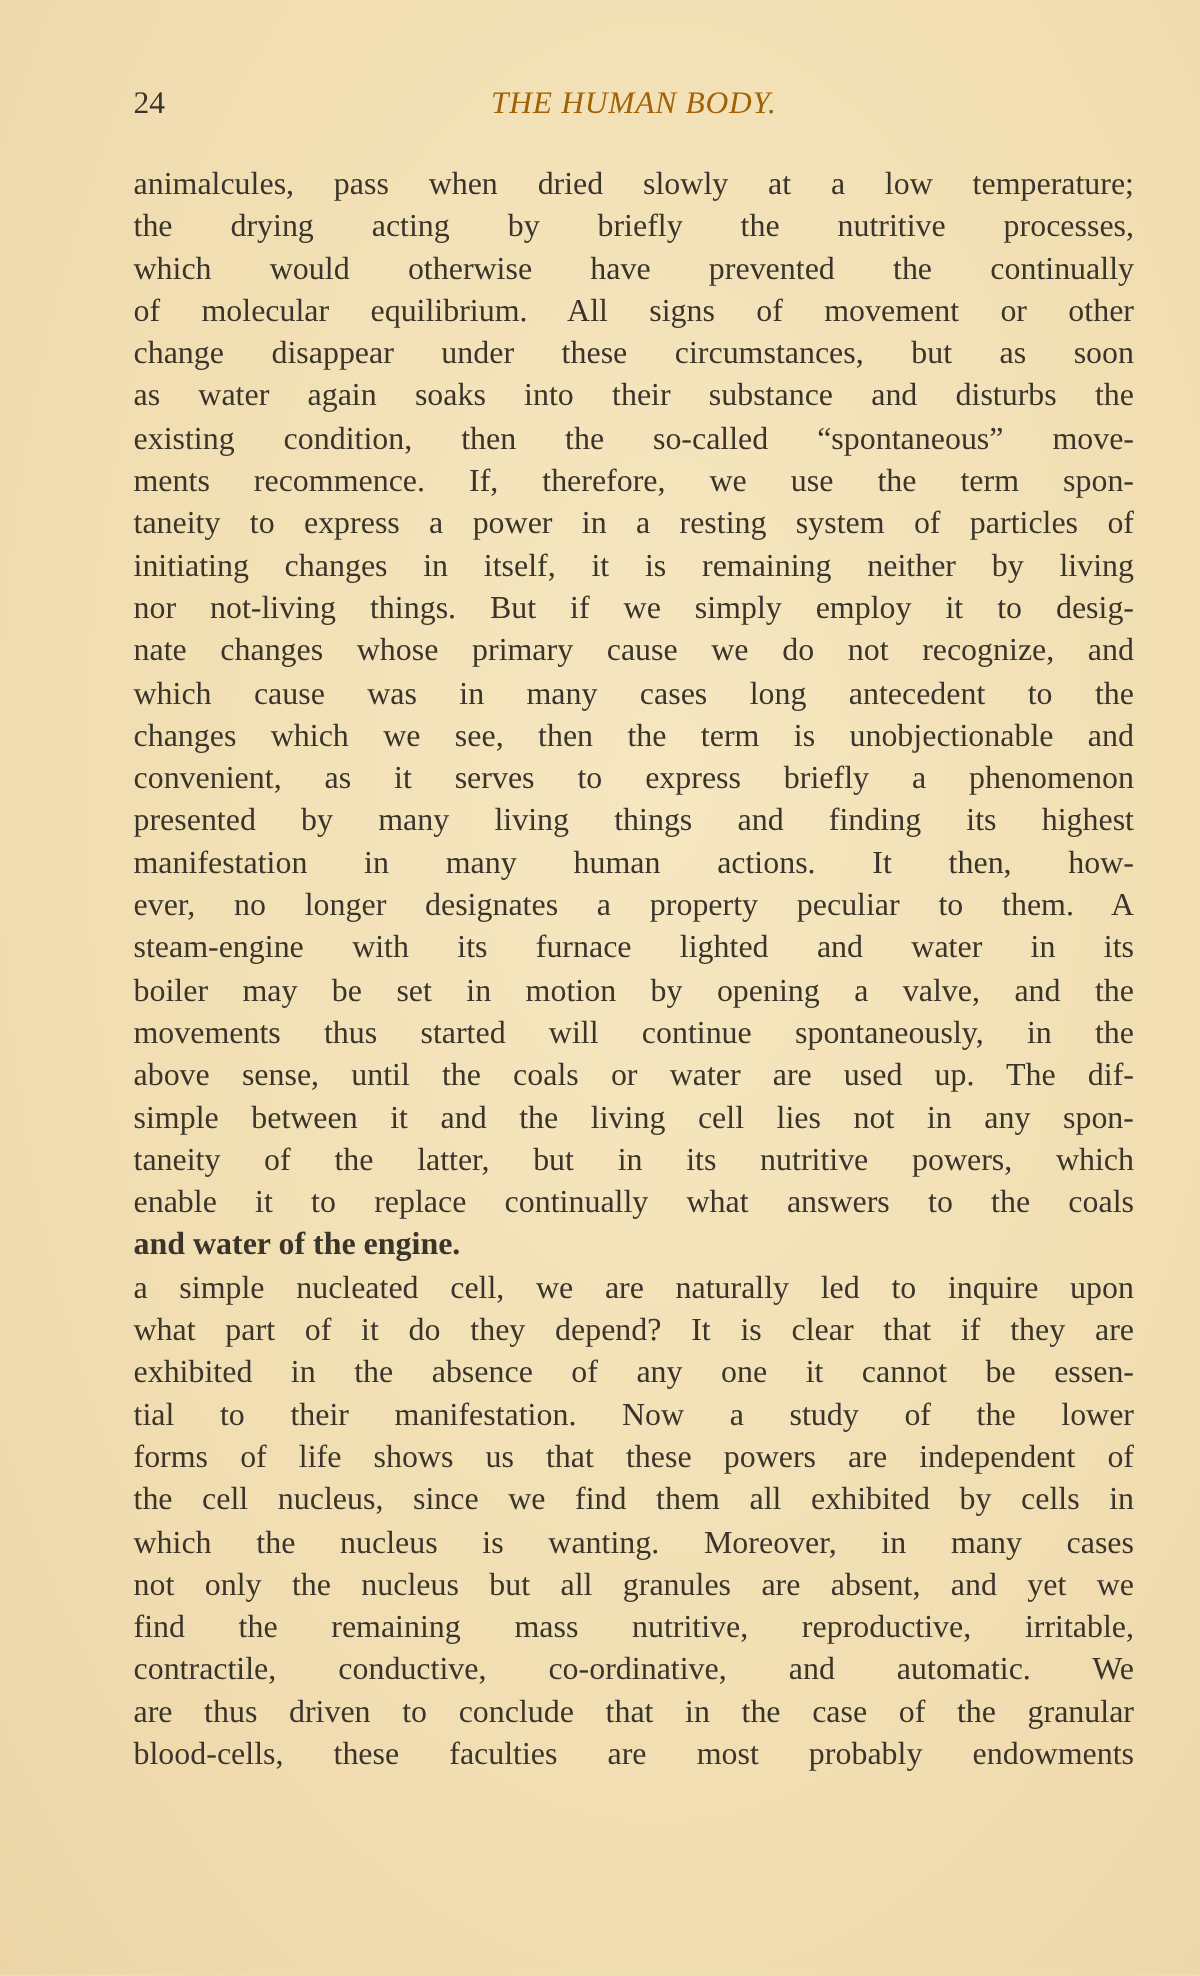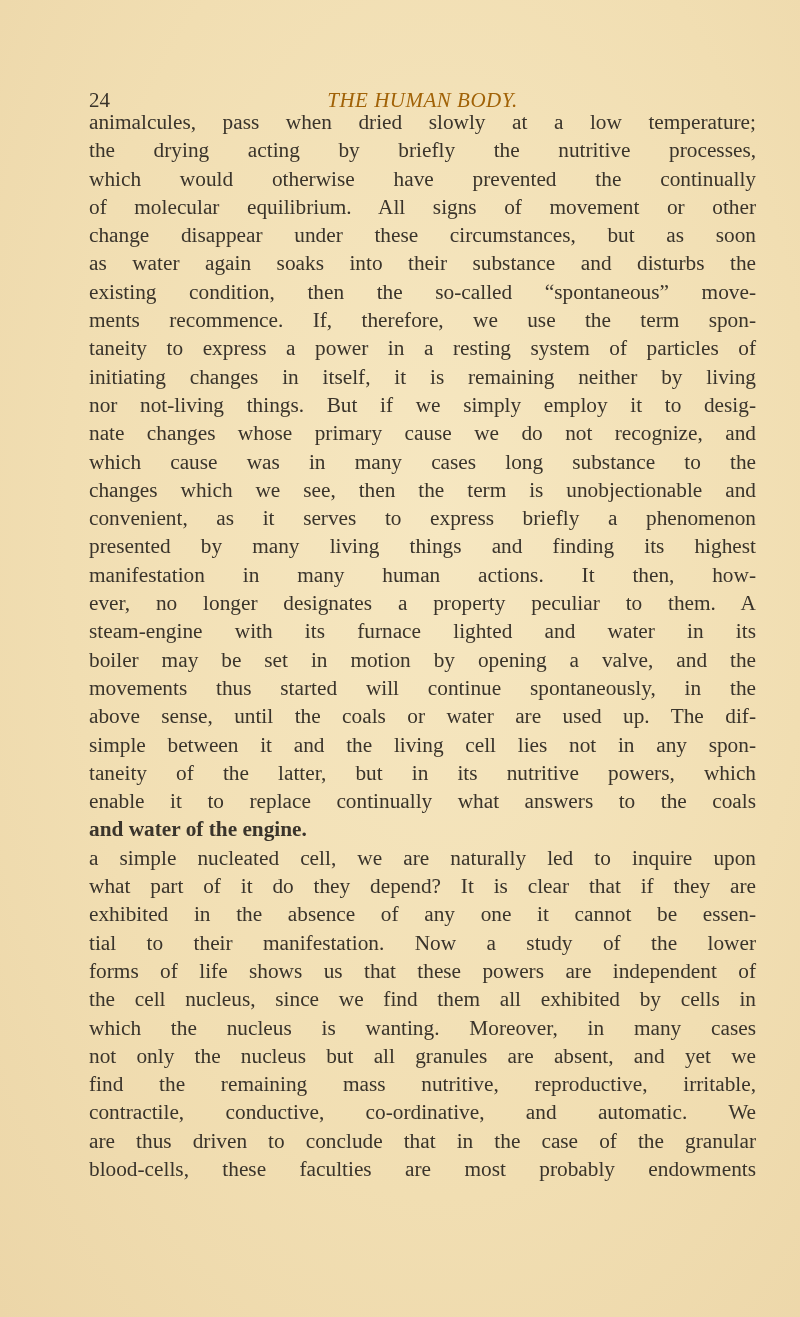--- a/index.html
+++ b/index.html
@@ -6,21 +6,21 @@
   body {
     width: 800px; height: 1317px; overflow: hidden;
     background: #f3e2b8;
     background-image: radial-gradient(ellipse at 55% 40%, #f6e7c1 0%, #f1deb2 60%, #ecd6a8 100%);
     font-family: "Liberation Serif", "DejaVu Serif", serif;
     color: #3a342b;
     position: relative;
   }
   .page { position: absolute; left: 89px; top: 0; width: 667px; }
   .running-head {
-    position: absolute; top: 56px; left: 0; width: 667px; height: 30px; margin-top: 32px;
+    position: absolute; top: 56px; left: 0; width: 667px; height: 30px;
   }
   .page-number {
     position: absolute; left: 0; top: 0;
     font-size: 21px; color: #3a342b;
   }
   .running-title {
     position: absolute; left: 0; width: 667px; top: 0; text-align: center;
     font-style: italic; font-size: 21px; letter-spacing: 0.5px; color: #a16207;
   }
   .body-text { position: absolute; top: 108px; left: 0; width: 667px; }
@@ -47,21 +47,21 @@
     <span class="line">which would otherwise have prevented the continually</span>
     <span class="line">of molecular equilibrium. All signs of movement or other</span>
     <span class="line">change disappear under these circumstances, but as soon</span>
     <span class="line">as water again soaks into their substance and disturbs the</span>
     <span class="line">existing condition, then the so-called “spontaneous” move-</span>
     <span class="line">ments recommence. If, therefore, we use the term spon-</span>
     <span class="line">taneity to express a power in a resting system of particles of</span>
     <span class="line">initiating changes in itself, it is remaining neither by living</span>
     <span class="line">nor not-living things. But if we simply employ it to desig-</span>
     <span class="line">nate changes whose primary cause we do not recognize, and</span>
-    <span class="line">which cause was in many cases long substance to the</span>
+    <span class="line">which cause was in many cases long antecedent to the</span>
     <span class="line">changes which we see, then the term is unobjectionable and</span>
     <span class="line">convenient, as it serves to express briefly a phenomenon</span>
     <span class="line">presented by many living things and finding its highest</span>
     <span class="line">manifestation in many human actions. It then, how-</span>
     <span class="line">ever, no longer designates a property peculiar to them. A</span>
     <span class="line">steam-engine with its furnace lighted and water in its</span>
     <span class="line">boiler may be set in motion by opening a valve, and the</span>
     <span class="line">movements thus started will continue spontaneously, in the</span>
     <span class="line">above sense, until the coals or water are used up. The dif-</span>
     <span class="line">simple between it and the living cell lies not in any spon-</span>

